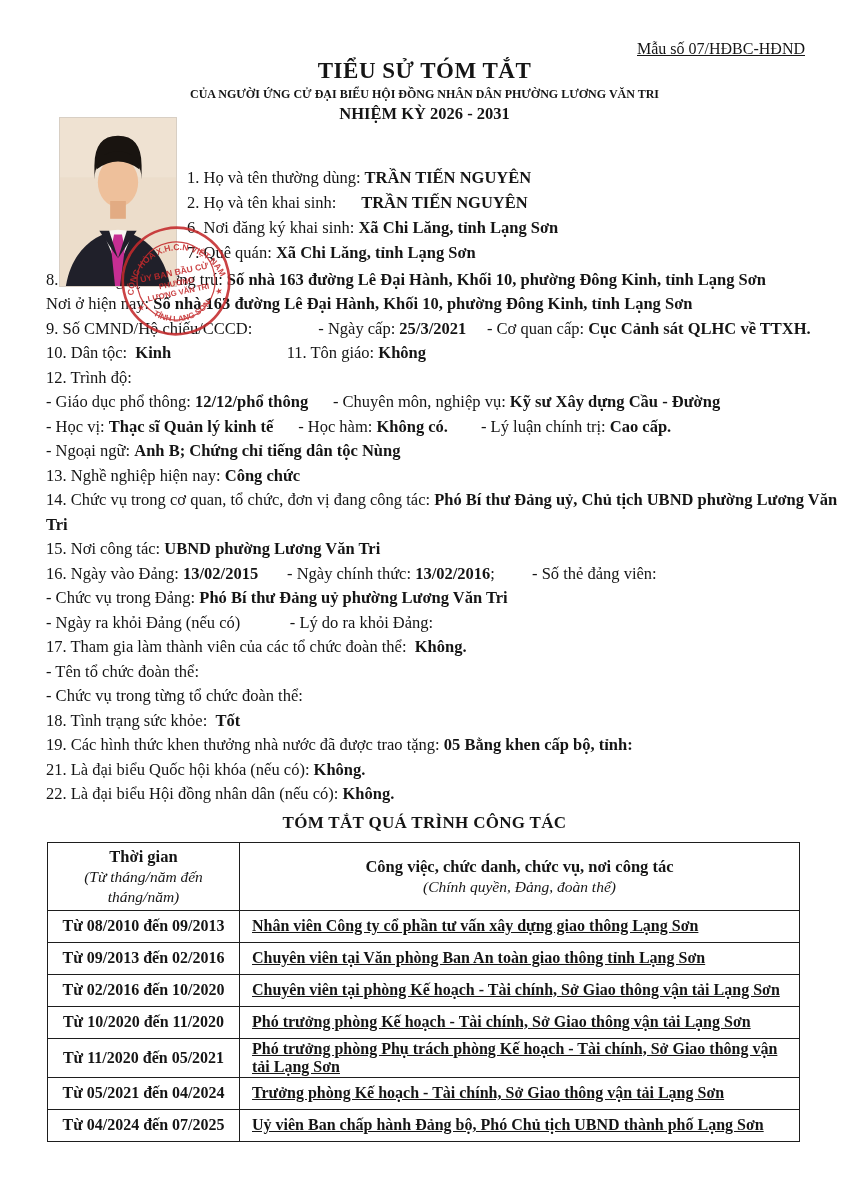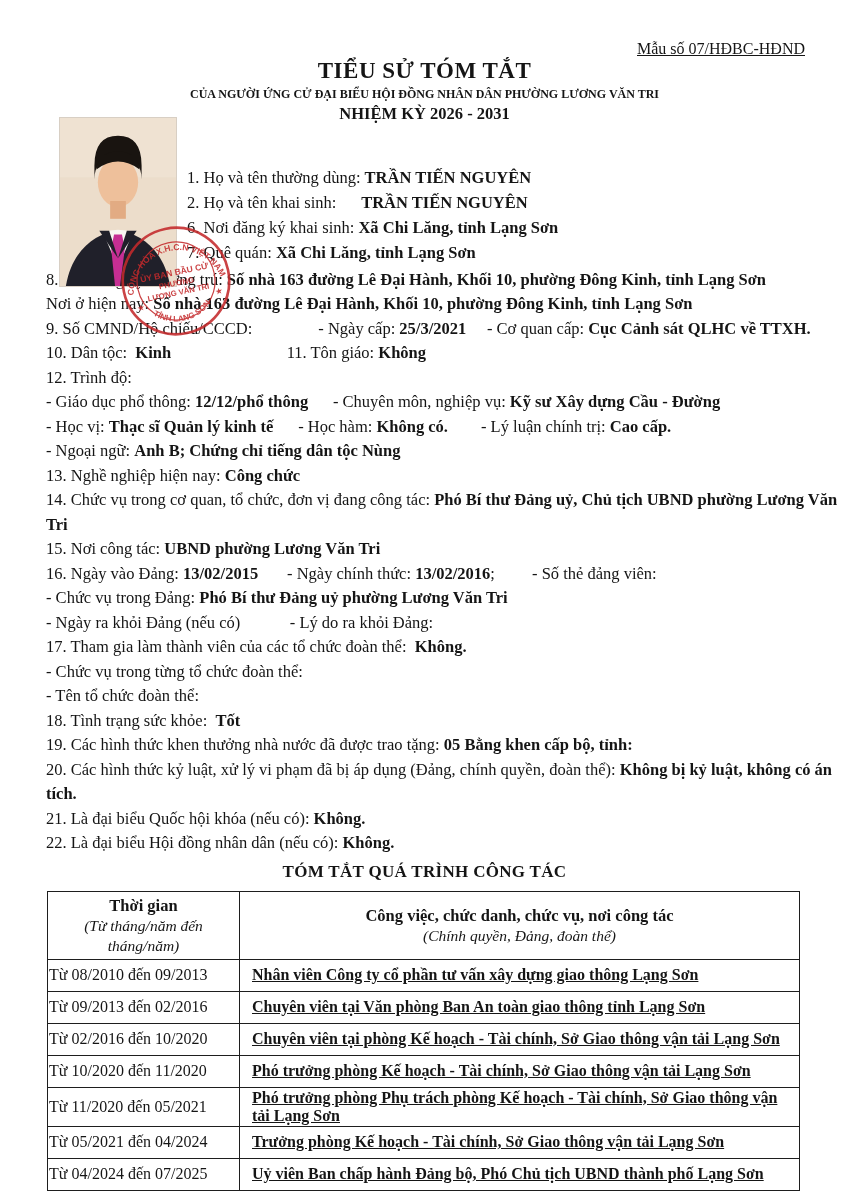--- a/index.html
+++ b/index.html
@@ -20,21 +20,21 @@
   .fields-main{margin:2px 0 0 46px;}
   .line{margin:0;font-size:16.5px;line-height:25.2px;white-space:pre-wrap;}
   .fields-main .line{line-height:24.5px;}
   .line .b{font-weight:bold;}
   .history-title{margin-top:6px;text-align:center;font-size:17px;font-weight:bold;letter-spacing:.3px;}
   table.history{border-collapse:collapse;margin:9px 0 0 47px;width:753px;table-layout:fixed;}
   table.history th,table.history td{border:1.6px solid #1e1e1e;font-size:16px;vertical-align:middle;}
   col.c-time{width:192px;}
   th .h-main{font-weight:bold;font-size:16.5px;line-height:20px;padding-top:3px;}
   th .h-sub{font-style:italic;font-weight:normal;font-size:15.5px;line-height:20px;padding-bottom:2px;}
-  td.time{height:29px;font-weight:normal;}
+  td.time{height:29px;text-align:center;font-weight:bold;}
   td.job{height:29px;text-align:left;font-weight:bold;padding-left:12px;text-decoration:underline;}
 </style>
 </head>
 <body>
 
 <div class="page">
 
   <div class="form-code">Mẫu số 07/HĐBC-HĐND</div>
 
   <div class="titles">
@@ -96,25 +96,24 @@
       <p class="line"><span>- Giáo dục phổ thông: </span><span class="b">12/12/phổ thông</span><span>      - Chuyên môn, nghiệp vụ: </span><span class="b">Kỹ sư Xây dựng Cầu - Đường</span></p>
       <p class="line"><span>- Học vị: </span><span class="b">Thạc sĩ Quản lý kinh tế</span><span>      - Học hàm: </span><span class="b">Không có.</span><span>        - Lý luận chính trị: </span><span class="b">Cao cấp.</span></p>
       <p class="line"><span>- Ngoại ngữ: </span><span class="b">Anh B; Chứng chỉ tiếng dân tộc Nùng</span></p>
       <p class="line"><span>13. Nghề nghiệp hiện nay: </span><span class="b">Công chức</span></p>
       <p class="line"><span>14. Chức vụ trong cơ quan, tổ chức, đơn vị đang công tác: </span><span class="b">Phó Bí thư Đảng uỷ, Chủ tịch UBND phường Lương Văn Tri</span></p>
       <p class="line"><span>15. Nơi công tác: </span><span class="b">UBND phường Lương Văn Tri</span></p>
       <p class="line"><span>16. Ngày vào Đảng: </span><span class="b">13/02/2015</span><span>       - Ngày chính thức: </span><span class="b">13/02/2016</span><span>;         - Số thẻ đảng viên:</span></p>
       <p class="line"><span>- Chức vụ trong Đảng: </span><span class="b">Phó Bí thư Đảng uỷ phường Lương Văn Tri</span></p>
       <p class="line"><span>- Ngày ra khỏi Đảng (nếu có)            - Lý do ra khỏi Đảng:</span></p>
       <p class="line"><span>17. Tham gia làm thành viên của các tổ chức đoàn thể:  </span><span class="b">Không.</span></p>
+      <p class="line"><span>- Tên tổ chức đoàn thể:</span></p>
       <p class="line"><span>- Chức vụ trong từng tổ chức đoàn thể:</span></p>
-      <p class="line"><span>- Tên tổ chức đoàn thể:</span></p>
       <p class="line"><span>18. Tình trạng sức khỏe:  </span><span class="b">Tốt</span></p>
       <p class="line"><span>19. Các hình thức khen thưởng nhà nước đã được trao tặng: </span><span class="b">05 Bằng khen cấp bộ, tỉnh:</span></p>
-      <p class="line"><span>20. Các hình thức kỷ luật, xử lý vi phạm đã bị áp dụng (Đảng, chính quyền, đoàn thể): </span><span class="b">Không bị kỷ luật, không có án tích.</span></p>
       <p class="line"><span>21. Là đại biểu Quốc hội khóa (nếu có): </span><span class="b">Không.</span></p>
       <p class="line"><span>22. Là đại biểu Hội đồng nhân dân (nếu có): </span><span class="b">Không.</span></p>
     </div>
 
   <div class="history-title">TÓM TẮT QUÁ TRÌNH CÔNG TÁC</div>
 
   <table class="history">
     <colgroup>
         <col class="c-time">
         <col class="c-job">

